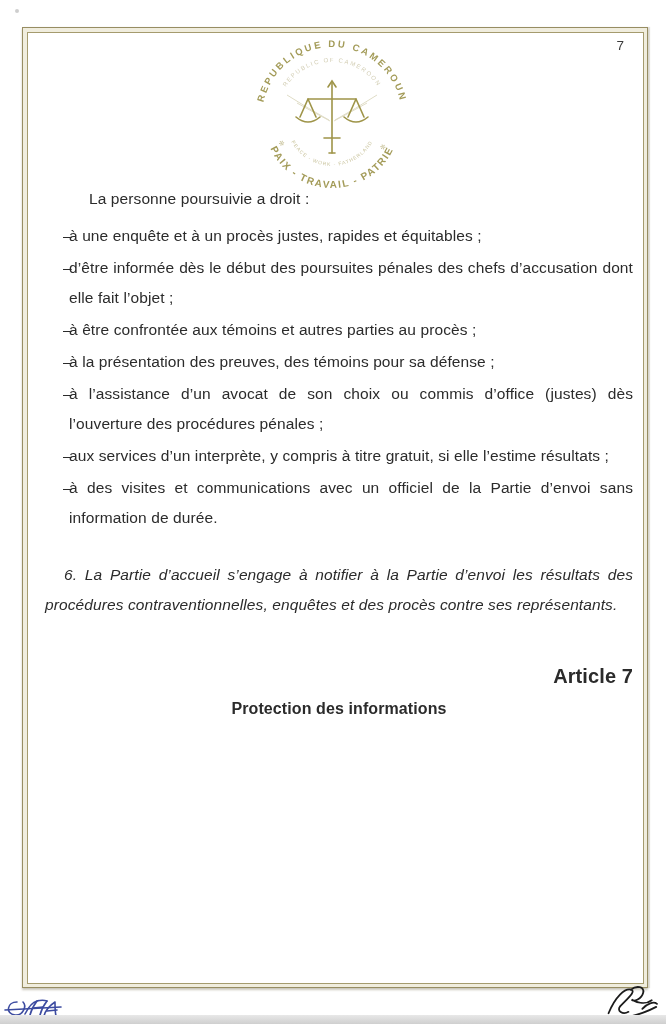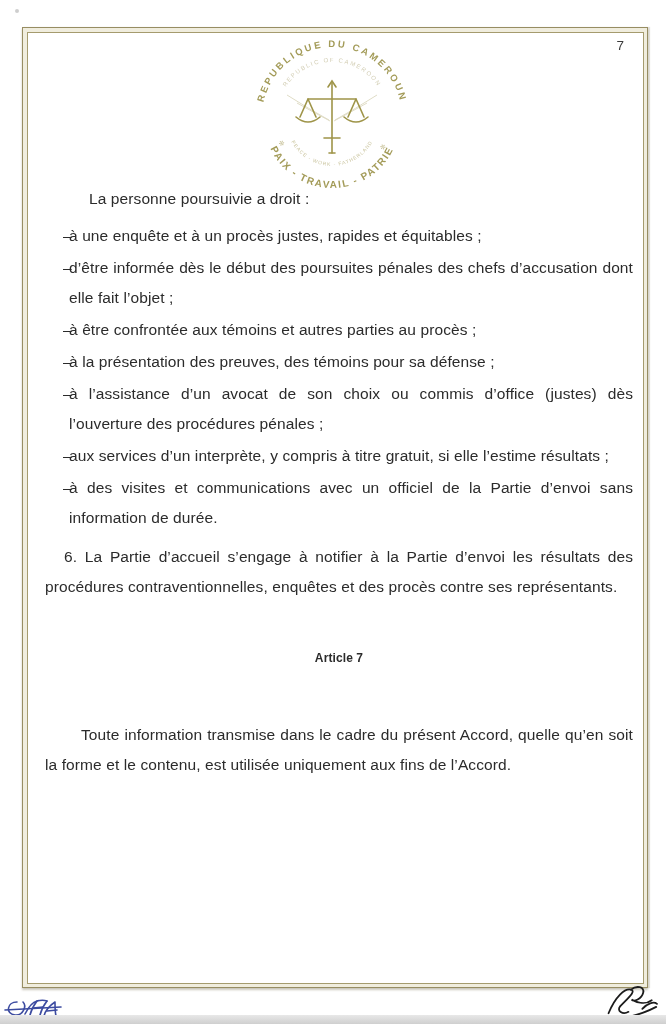--- a/index.html
+++ b/index.html
@@ -54,24 +54,24 @@
   .rights-list { list-style:none; }
   .rights-list li {
     display:flex; margin-bottom:2px;
   }
   .dash-marker {
     width:24px; flex:0 0 24px; padding-left:18px; color:#2b2b2b;
   }
   .right-text { flex:1; text-align:justify; }
 
   .para { text-align:justify; }
-  .clause-6 { margin-top:9px; text-indent:19px; }
+  .clause-6 { margin-top:27px; text-indent:19px;font-style:italic; }
 
   .article-title {
-    margin-top:45px; text-align:center; font-weight:bold; font-size:12px; line-height:22px;
+    margin-top:45px; text-align:right; font-weight:bold; font-size:20px; line-height:22px;
   }
   .article-subtitle {
     margin-top:11px; text-align:center; font-weight:bold; font-size:16px; line-height:22px;
   }
   .para-a { margin-top:51px; text-indent:36px; }
   .para-b { margin-top:26px; text-indent:34px; }
 
   
   .sig-left  { position:absolute; left:3px;  top:994px; }
   .sig-right { position:absolute; left:590px; top:984px; transform:rotate(-4deg); }
@@ -164,22 +164,22 @@
     </li>
     <li>
       <span class="dash-marker">–</span>
       <span class="right-text">à des visites et communications avec un officiel de la Partie d’envoi sans information de durée.</span>
     </li>
   </ul>
 
   <p class="para clause-6">6. La Partie d’accueil s’engage à notifier à la Partie d’envoi les résultats des procédures contraventionnelles, enquêtes et des procès contre ses représentants.</p>
 
   <h2 class="article-title">Article 7</h2>
-
-  <p class="para para-a">Toute information transmise dans le cadre du présent Accord, quelle qu’en soit la forme et le contenu, est utilisée uniquement aux fins de l’Accord.</p>
+  <h3 class="article-subtitle">Protection des informations</h3>
+
 
 </div>
 
 <div class="sig-left">
   <svg width="64" height="28" viewBox="0 0 64 28">
     <g stroke="#3c4ba0" stroke-width="1.6" fill="none" stroke-linecap="round">
       <path d="M 14,8 C 4,8 2,20 12,21 C 20,22 24,12 20,8"></path>
       <path d="M 22,20 C 26,12 30,8 34,7 C 30,12 28,17 27,21"></path>
       <path d="M 34,7 C 38,6 41,6 44,7 M 30,14 L 40,13"></path>
       <path d="M 44,7 C 40,12 38,17 37,21 M 44,17 L 54,16"></path>

